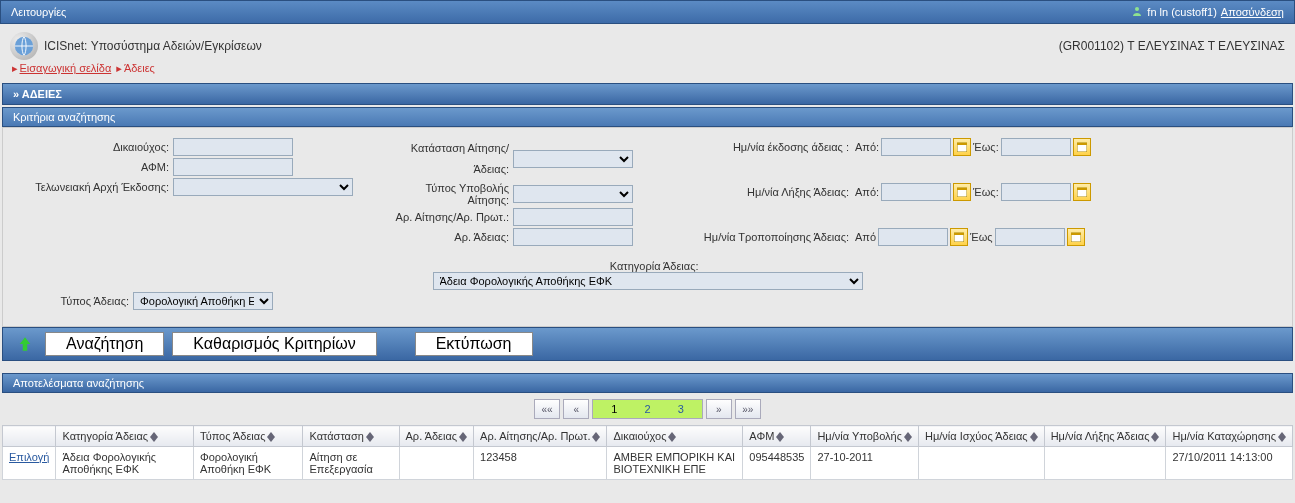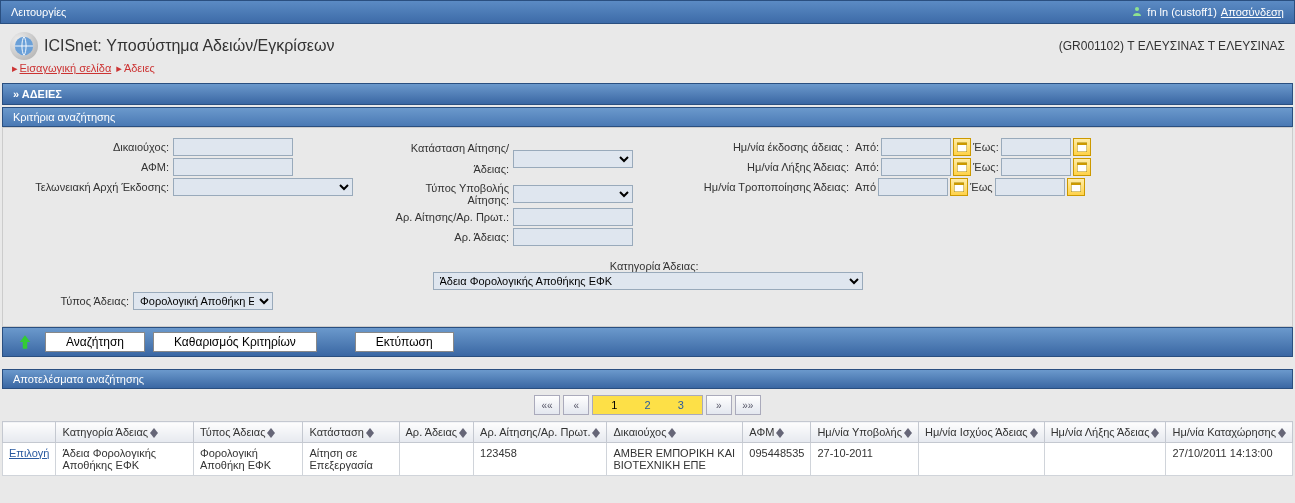--- a/index.html
+++ b/index.html
@@ -5,66 +5,66 @@
 * { box-sizing: border-box; margin: 0; padding: 0; }
 body { font-family: Arial, Helvetica, sans-serif; font-size: 11px; background: #e9e9e9; color: #333; width: 1295px; }
 
 .topbar { background: linear-gradient(#5b8bc4,#3d6ba8); color: #fff; padding: 4px 10px; display: flex; justify-content: space-between; align-items: center; border: 1px solid #2a4f80; }
 .topbar a { color: #fff; cursor: pointer; }
 .topbar .right { display: flex; align-items: center; gap: 4px; }
 .user-icon svg { width: 12px; height: 12px; fill: #8fe28f; }
 .logout { text-decoration: underline; }
 
 .subheader { background: #e9e9e9; padding: 8px 10px 2px 10px; display: flex; justify-content: space-between; align-items: center; }
-.subheader .left { display: flex; align-items: center; gap: 6px; font-size: 16px; }
+.subheader .left { display: flex; align-items: center; gap: 6px; font-size: 12px; }
 .globe-icon { width: 28px; height: 28px; border-radius: 50%; background: radial-gradient(circle at 30% 30%, #eee,#aaa); display: inline-flex; align-items: center; justify-content: center; }
 .globe-icon svg { width: 22px; height: 22px; }
 .subheader .right { font-size: 12px; color: #333; }
 
 .breadcrumb { padding: 0 4px 6px 10px; color: #c33; }
 .breadcrumb span.sep { color: #c33; padding: 0 2px; }
 .breadcrumb a { color: #c33; text-decoration: underline; cursor: pointer; }
 .breadcrumb .current { color: #c33; text-decoration: none; }
 
 .section-bar { background: linear-gradient(#6b99cc,#3a67a3); color: #fff; font-weight: bold; padding: 4px 10px; border: 1px solid #2a4f80; margin: 2px; }
 .criteria-bar { background: linear-gradient(#6b99cc,#4a79b4); color: #fff; padding: 3px 10px; border: 1px solid #2a4f80; margin: 0 2px; }
 
 .criteria-panel { background: #e9e9e9; border: 1px solid #ccc; margin: 0 2px; padding: 10px 20px 14px 20px; }
 .row { display: flex; align-items: center; margin-bottom: 2px; }
 .col-group { display: flex; flex-direction: column; }
 .group1 { width: 360px; }
 .group2 { width: 320px; }
-.group3 { flex: 1; }
+.group3 { flex: 1; justify-content: space-between; }
 .lbl { display: inline-block; text-align: right; padding-right: 4px; vertical-align: middle; }
 .lbl.w1 { width: 150px; }
 .lbl.w2 { width: 130px; }
 .lbl.w3 { width: 150px; }
 .fld { height: 18px; border: 1px solid #9ab; background: #dfe6ef; vertical-align: middle; }
 input.fld, select.fld { font-size: 11px; padding: 1px 2px; }
 .fld.w-a { width: 120px; }
 .fld.w-b { width: 180px; }
 .fld.w-c { width: 120px; }
 .fld.w-d { width: 70px; }
 .fld.wide1 { width: 430px; }
 .fld.wide2 { width: 140px; }
 .calbtn { width: 18px; height: 18px; border: 1px solid #c90; background: linear-gradient(#ffeca8,#ffd24a); vertical-align: middle; display: inline-flex; align-items: center; justify-content: center; cursor: pointer; }
 .calbtn svg { width: 10px; height: 10px; }
 .date-group { display: flex; align-items: center; gap: 2px; }
 .cat-row { margin-top: 12px; flex-direction: column; }
 
 .action-bar { background: linear-gradient(#6b99cc,#3a67a3); padding: 4px 10px; display: flex; align-items: center; gap: 8px; border: 1px solid #2a4f80; margin: 0 2px; }
 .action-bar .arrow-up { width: 24px; height: 20px; display: inline-flex; align-items: center; justify-content: center; }
 .action-bar .arrow-up svg { width: 18px; height: 18px; }
-.btn { background: #fff; border: 1px solid #888; padding: 2px 20px; font-size: 12px; cursor: pointer; }
+.btn { background: #fff; border: 1px solid #888; padding: 2px 20px; font-size: 16px; cursor: pointer; }
 
 .results-bar { background: linear-gradient(#6b99cc,#3a67a3); color: #fff; padding: 3px 10px; border: 1px solid #2a4f80; margin: 0 2px; }
 
 .pager { text-align: center; padding: 6px 0; }
 .pager button { border: 1px solid #aab; background: linear-gradient(#fefefe,#e3e7ef); min-width: 26px; height: 20px; cursor: pointer; font-size: 10px; color: #556; }
-.pager .pages { display: inline-block; border: 1px solid #aab; background: #fde047; height: 20px; line-height: 18px; padding: 0 6px; vertical-align: top; }
+.pager .pages { display: inline-block; border: 1px solid #aab; background: #bef264; height: 20px; line-height: 18px; padding: 0 6px; vertical-align: top; }
 .pager .pages span { padding: 0 12px; color: #2a5aa0; cursor: pointer; }
 .pager .pages span.current { color: #000; }
 
 table.results { width: calc(100% - 4px); margin: 0 2px; border-collapse: collapse; background: #fff; }
 table.results th { background: linear-gradient(#fdfdfd,#e6e9ef); border: 1px solid #c4c8d0; padding: 4px 6px; font-weight: normal; text-align: left; white-space: nowrap; }
 table.results th .sort { display: inline-flex; flex-direction: column; vertical-align: middle; margin-left: 2px; }
 table.results th .sort svg { width: 8px; height: 5px; fill: #667; }
 table.results td { border: 1px solid #d0d4da; padding: 4px 6px; vertical-align: top; }
 .sel-link { color: #2a5aa0; text-decoration: underline; cursor: pointer; }
 </style>

